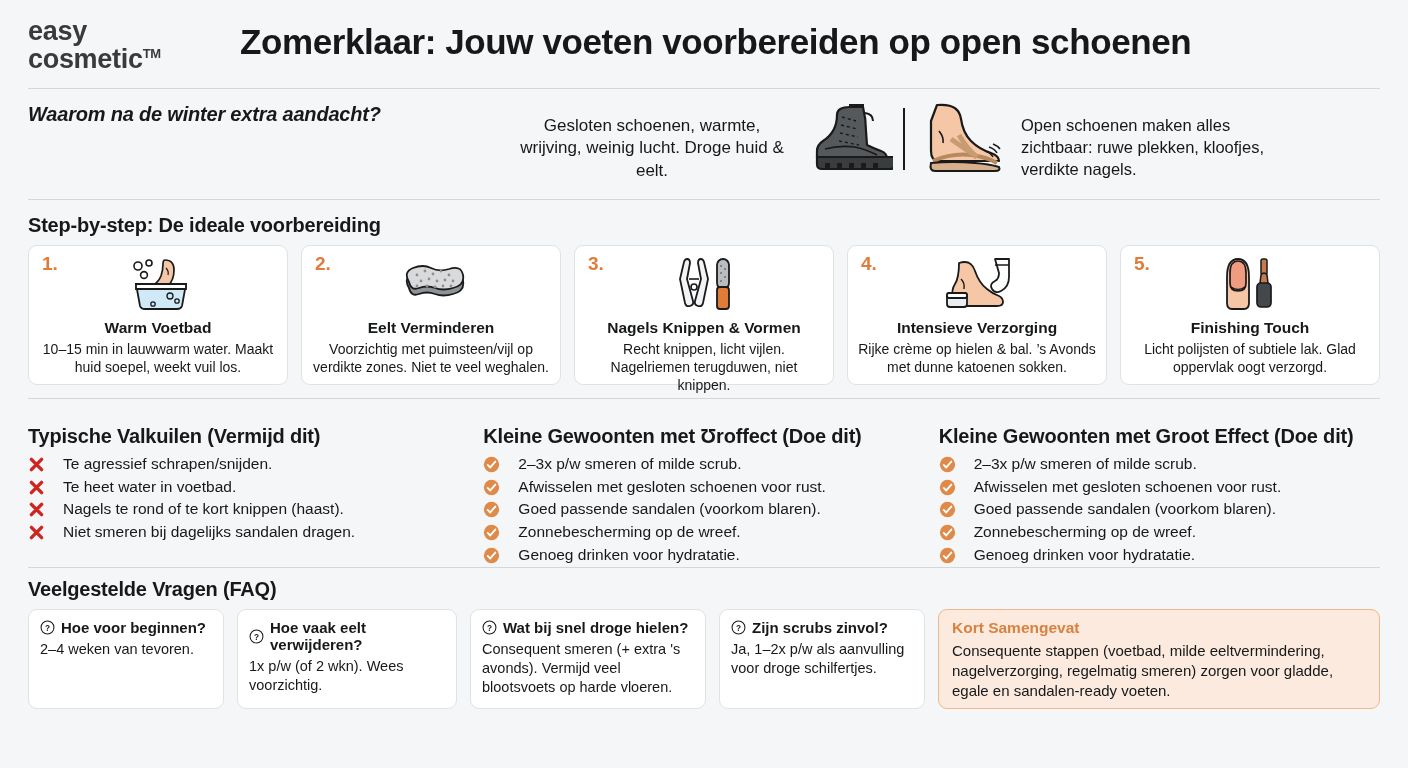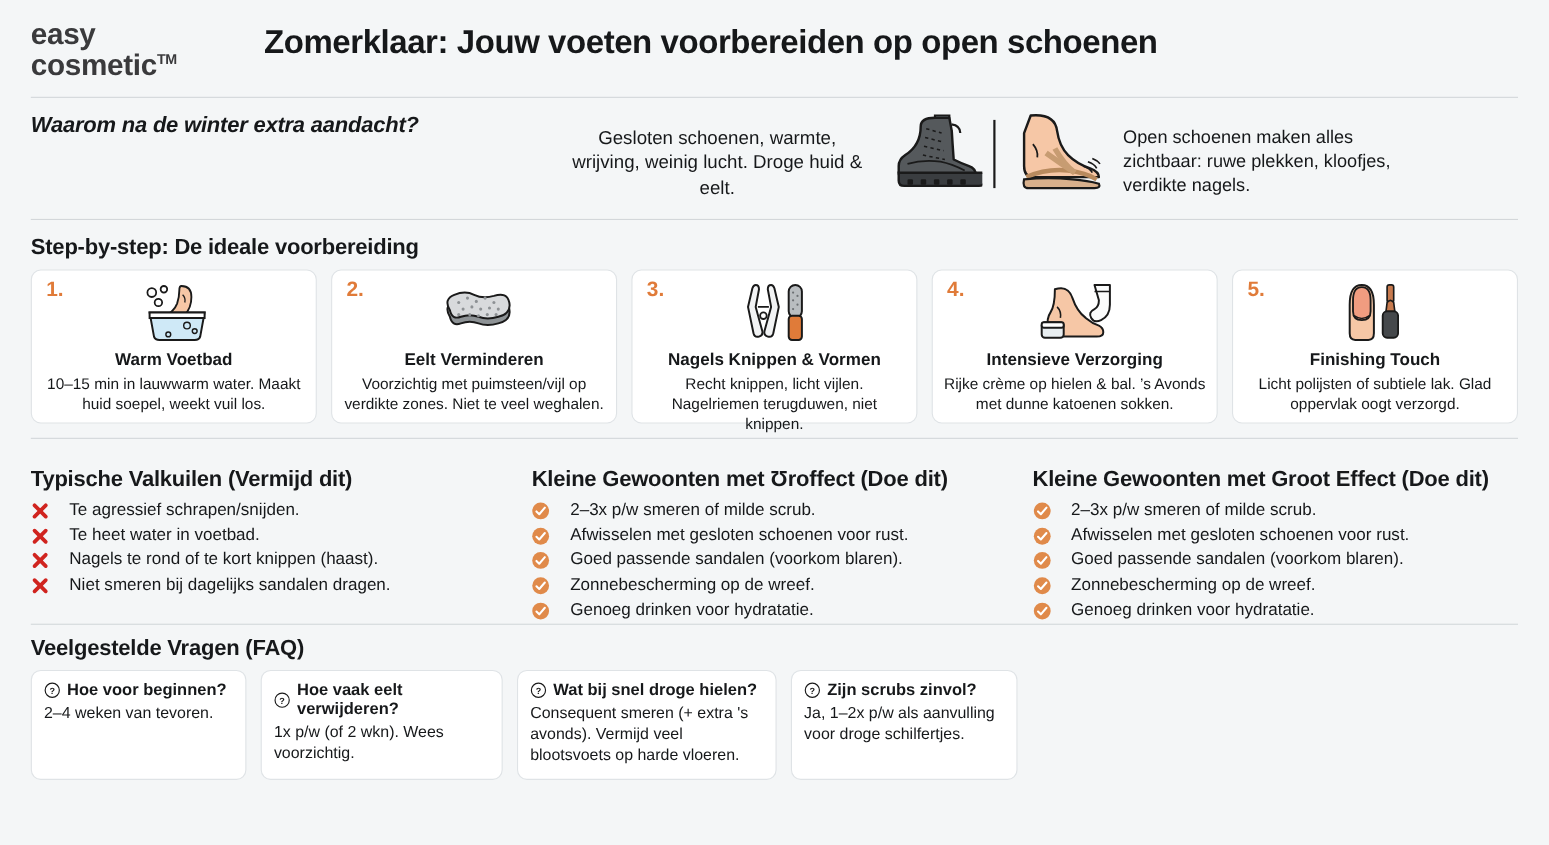--- a/index.html
+++ b/index.html
@@ -11,21 +11,21 @@
     overflow: hidden;
   }
   .page { width: 1408px; height: 768px; padding: 0 28px; position: relative; }
 
   
   .header { display: flex; align-items: flex-start; height: 88px; padding-top: 12px; }
   .logo { width: 212px; flex: none; line-height: 1.02; padding-top: 6px; }
   .logo-l1 { font-size: 27px; font-weight: bold; color: #3a3a3c; letter-spacing: -0.3px; }
   .logo-l2 { font-size: 27px; font-weight: bold; color: #3a3a3c; letter-spacing: -0.3px; }
   .logo-tm { font-size: 13px; vertical-align: super; font-weight: bold; }
-  .maintitle { font-size: 30px; font-weight: bold; letter-spacing: -0.4px; padding-top: 10px; }
+  .maintitle { font-size: 35px; font-weight: bold; letter-spacing: -0.4px; padding-top: 10px; }
 
   .rule { height: 1px; background: #d3d7da; width: 100%; }
 
   .secttitle { font-size: 20px; font-weight: bold; letter-spacing: -0.2px; }
 
   
   .why { height: 110px; display: flex; align-items: flex-start; padding-top: 12px; position: relative; }
   .why-title { width: 400px; flex: none; padding-top: 2px; font-style: italic; }
   .why-mid { flex: 1; display: flex; align-items: flex-start; justify-content: center; gap: 14px; }
   .why-left-text { text-align: center; font-size: 17px; line-height: 1.32; padding-top: 14px; width: 270px; }
@@ -399,15 +399,19 @@
       <div class="faq-q">
         <span class="qmark"><svg viewBox="0 0 20 20" width="15" height="15">
               <circle cx="10" cy="10" r="8.6" fill="none" stroke="#1a1a1a" stroke-width="1.4"></circle>
               <text x="10" y="14.4" text-anchor="middle" font-family="Liberation Sans, sans-serif" font-size="11" font-weight="bold" fill="#1a1a1a">?</text>
             </svg></span>
         <span>Zijn scrubs zinvol?</span>
       </div>
       <div class="faq-a">Ja, 1–2x p/w als aanvulling voor droge schilfertjes.</div>
     </div>
 
+    <div class="summary">
+      <div class="sum-title">Kort Samengevat</div>
+      <div class="sum-text">Consequente stappen (voetbad, milde eeltvermindering, nagelverzorging, regelmatig smeren) zorgen voor gladde, egale en sandalen-ready voeten.</div>
+    </div>
   </div>
 
 </div>
 
 </body></html>

